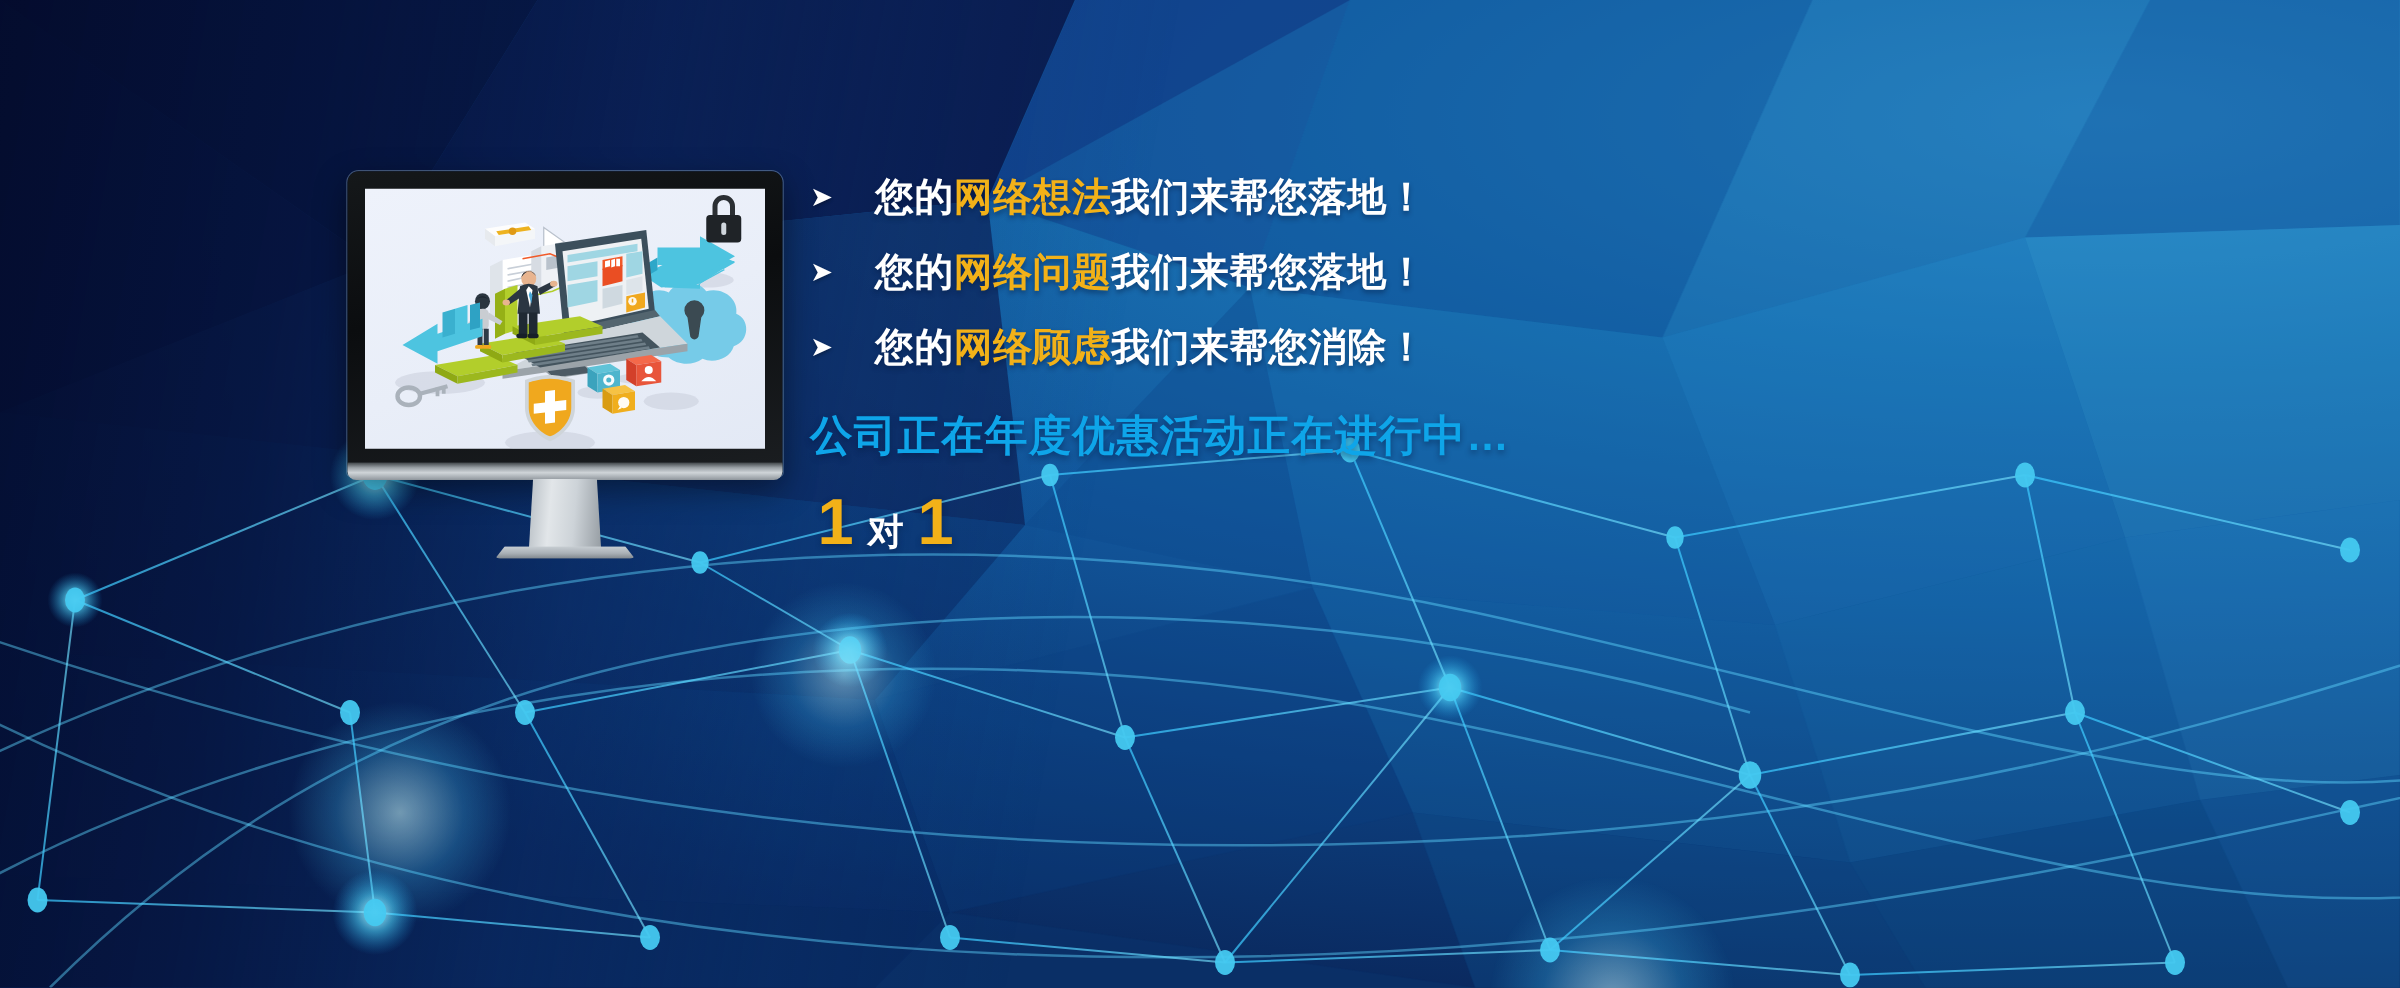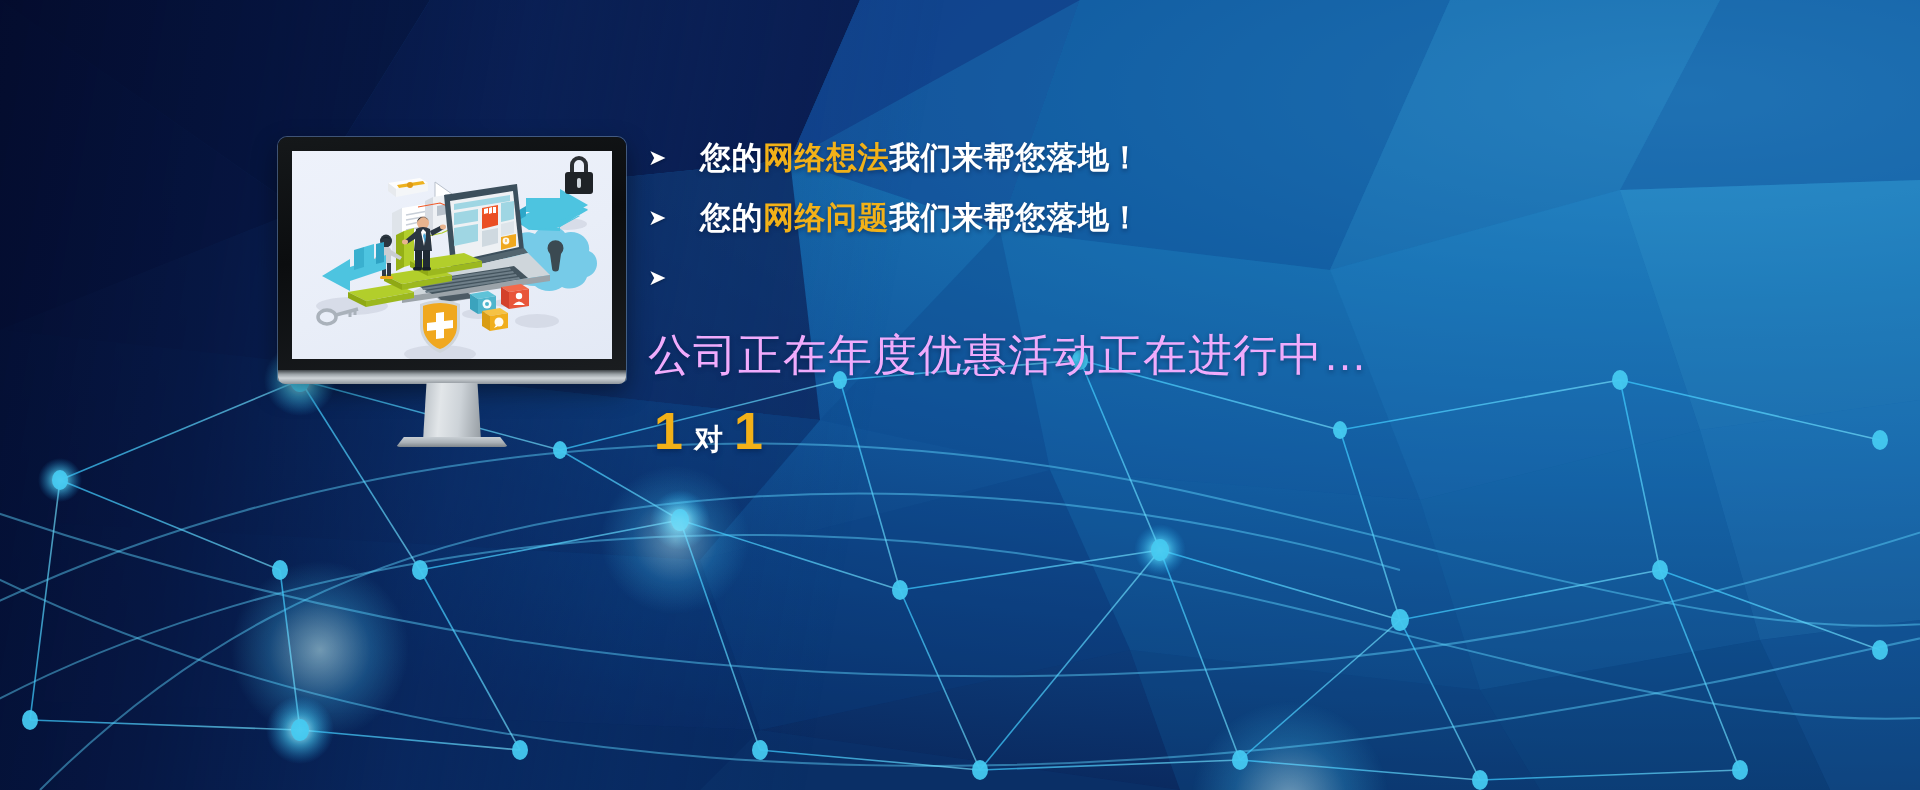--- a/index.html
+++ b/index.html
@@ -108,23 +108,23 @@
     font-weight: bold;
     color: #ffffff;
     letter-spacing: 0.5px;
     white-space: nowrap;
     text-shadow: 0 2px 4px rgba(0,20,55,0.45);
   }
   .hl { color: #f2b118; }
 
   .promo-line {
     margin-top: 18px;
-    font-size: 44px;
-    font-weight: normal;
-    color: #f0abfc;
+    font-size: 34px;
+    font-weight: bold;
+    color: #0ea5e9;
     letter-spacing: 1px;
     white-space: nowrap;
     text-shadow: 0 2px 5px rgba(0,20,55,0.45);
   }
   .cta-line {
     margin-top: 26px;
     font-size: 34px;
     font-weight: bold;
     color: #ffffff;
     letter-spacing: 1px;
@@ -515,20 +515,21 @@
       <span class="bullet-text"><span>您的</span><span class="hl">网络想法</span><span>我们来帮您落地！</span></span>
     </div>
 
     <div class="bullet-row">
       <span class="bullet-arrow">➤</span>
       <span class="bullet-text"><span>您的</span><span class="hl">网络问题</span><span>我们来帮您落地！</span></span>
     </div>
 
     <div class="bullet-row">
       <span class="bullet-arrow">➤</span>
+      <span class="bullet-text"><span>您的</span><span class="hl">网络顾虑</span><span>我们来帮您消除！</span></span>
     </div>
 
     <div class="promo-line">公司正在年度优惠活动正在进行中…</div>
 
     <div class="cta-line">
       <span class="cta-num">1</span>
       <span class="cta-sm">对</span>
       <span class="cta-num">1</span>
     </div>
   </div>

